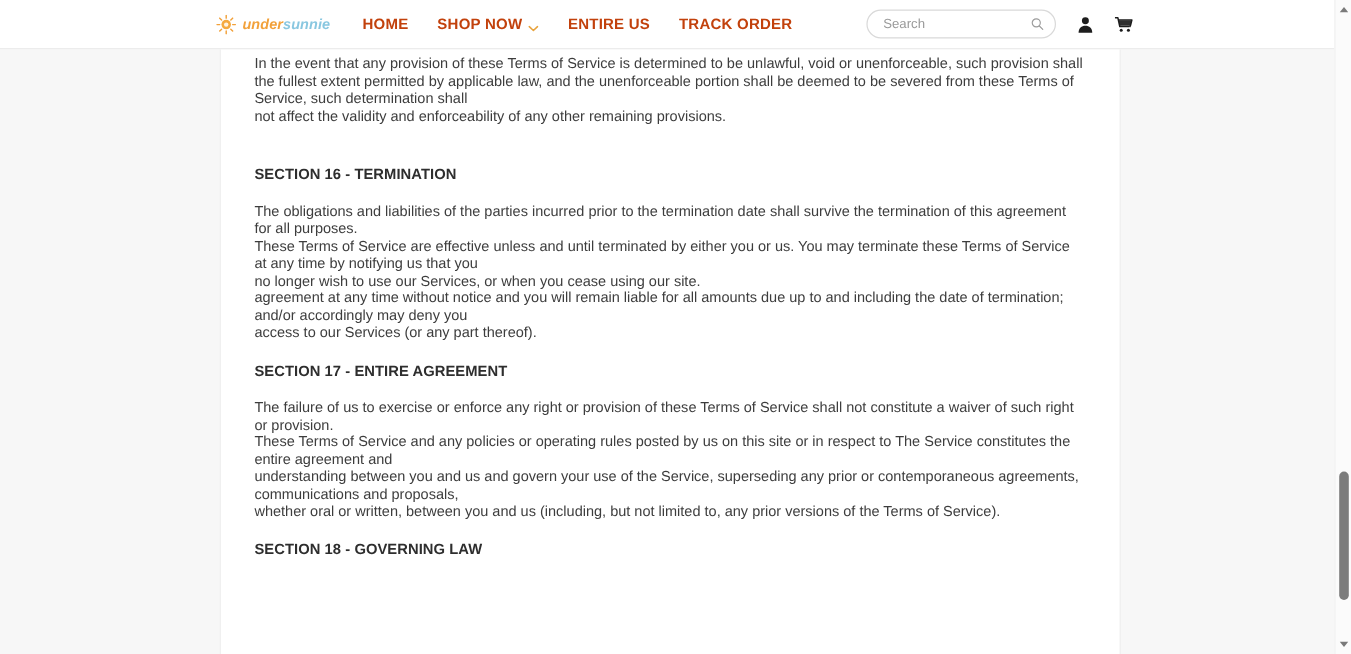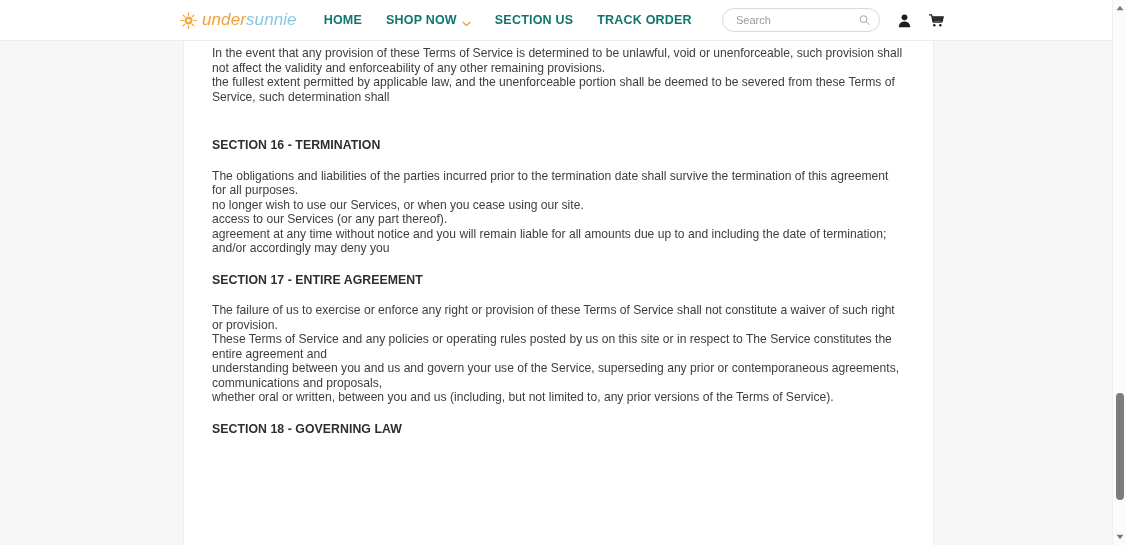--- a/index.html
+++ b/index.html
@@ -37,39 +37,39 @@
     align-items: center;
     margin-left: 180px;
     gap: 5px;
     cursor: pointer;
   }
   .sun-icon {
     width: 17px; height: 17px;
     display: block;
   }
   .brand-name {
-    font-size: 17px;
+    font-size: 12px;
     font-style: italic;
-    font-weight: 400;
+    font-weight: 700;
     letter-spacing: .1px;
     white-space: nowrap;
   }
   .brand-name .b-under { color: #f2a13a; }
   .brand-name .b-sunnie { color: #89c7e0; }
 
   .main-nav {
     display: flex;
     align-items: center;
     margin-left: 27px;
     gap: 24px;
   }
   .nav-link {
     font-size: 12.5px;
     font-weight: 700;
-    color: #0f766e;
+    color: #c2410c;
     letter-spacing: .2px;
     white-space: nowrap;
     cursor: pointer;
     text-decoration: none;
     display: flex;
     align-items: flex-end;
     gap: 5px;
   }
   .chevron-down {
     width: 9px; height: 6px;
@@ -221,21 +221,21 @@
       <a class="nav-link">
         <span>HOME</span>
       </a>
       <a class="nav-link">
         <span>SHOP NOW</span>
         <svg class="chevron-down" viewBox="0 0 10 7">
           <path d="M1 1.4 L5 5.2 L9 1.4" fill="none" stroke="#e8a33d" stroke-width="1.5" stroke-linecap="round" stroke-linejoin="round"></path>
         </svg>
       </a>
       <a class="nav-link">
-        <span>SECTION US</span>
+        <span>ENTIRE US</span>
       </a>
       <a class="nav-link">
         <span>TRACK ORDER</span>
       </a>
     </nav>
 
     <div class="header-right">
       <div class="search-box">
         <input class="search-input" type="text" placeholder="Search" style="">
         <svg class="search-icon" viewBox="0 0 14 14">
@@ -258,30 +258,31 @@
       </svg>
     </div>
   </header>
 
   <div class="content-wrap">
     <div class="content-card">
       <article class="doc">
 
         <div class="para-block">
           <p class="clipped-line">In the event that any provision of these Terms of Service is determined to be unlawful, void or unenforceable, such provision shall nonetheless be enforceable to</p>
+          <p>the fullest extent permitted by applicable law, and the unenforceable portion shall be deemed to be severed from these Terms of Service, such determination shall</p>
           <p>not affect the validity and enforceability of any other remaining provisions.</p>
-          <p>the fullest extent permitted by applicable law, and the unenforceable portion shall be deemed to be severed from these Terms of Service, such determination shall</p>
         </div>
 
         <h3 class="first">SECTION 16 - TERMINATION</h3>
         <div class="para-block">
           <p>The obligations and liabilities of the parties incurred prior to the termination date shall survive the termination of this agreement for all purposes.</p>
+          <p>These Terms of Service are effective unless and until terminated by either you or us. You may terminate these Terms of Service at any time by notifying us that you</p>
           <p>no longer wish to use our Services, or when you cease using our site.</p>
+          <p>agreement at any time without notice and you will remain liable for all amounts due up to and including the date of termination; and/or accordingly may deny you</p>
           <p>access to our Services (or any part thereof).</p>
-          <p>agreement at any time without notice and you will remain liable for all amounts due up to and including the date of termination; and/or accordingly may deny you</p>
         </div>
 
         <h3>SECTION 17 - ENTIRE AGREEMENT</h3>
         <div class="para-block">
           <p>The failure of us to exercise or enforce any right or provision of these Terms of Service shall not constitute a waiver of such right or provision.</p>
           <p>These Terms of Service and any policies or operating rules posted by us on this site or in respect to The Service constitutes the entire agreement and</p>
           <p>understanding between you and us and govern your use of the Service, superseding any prior or contemporaneous agreements, communications and proposals,</p>
           <p>whether oral or written, between you and us (including, but not limited to, any prior versions of the Terms of Service).</p>
         </div>
 

